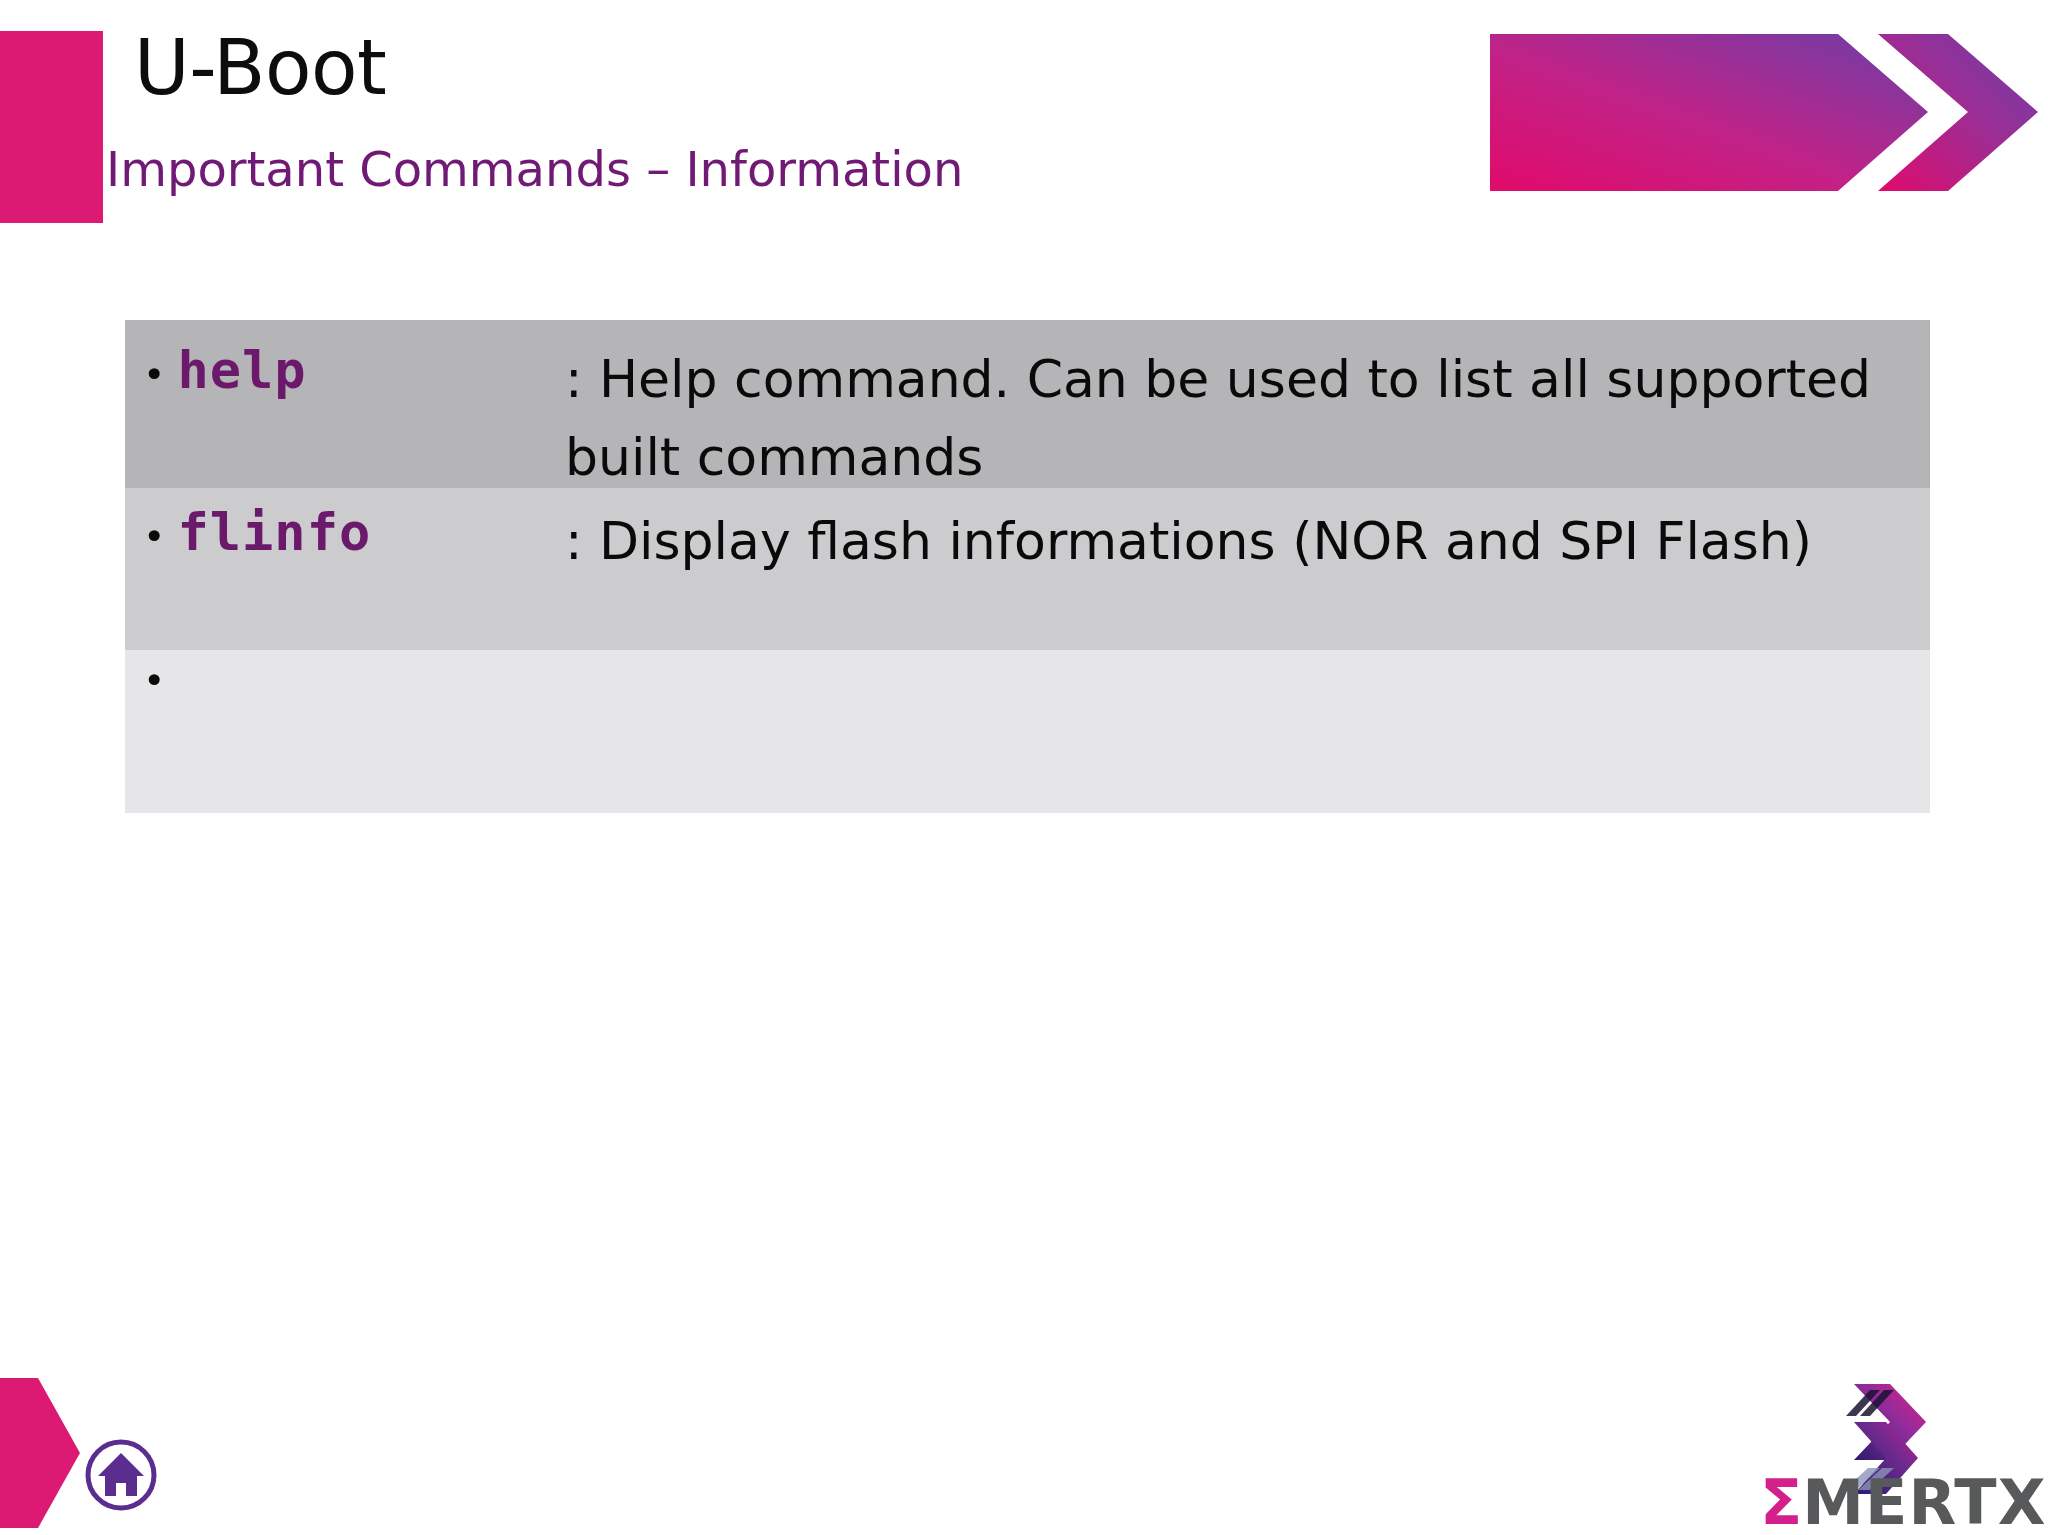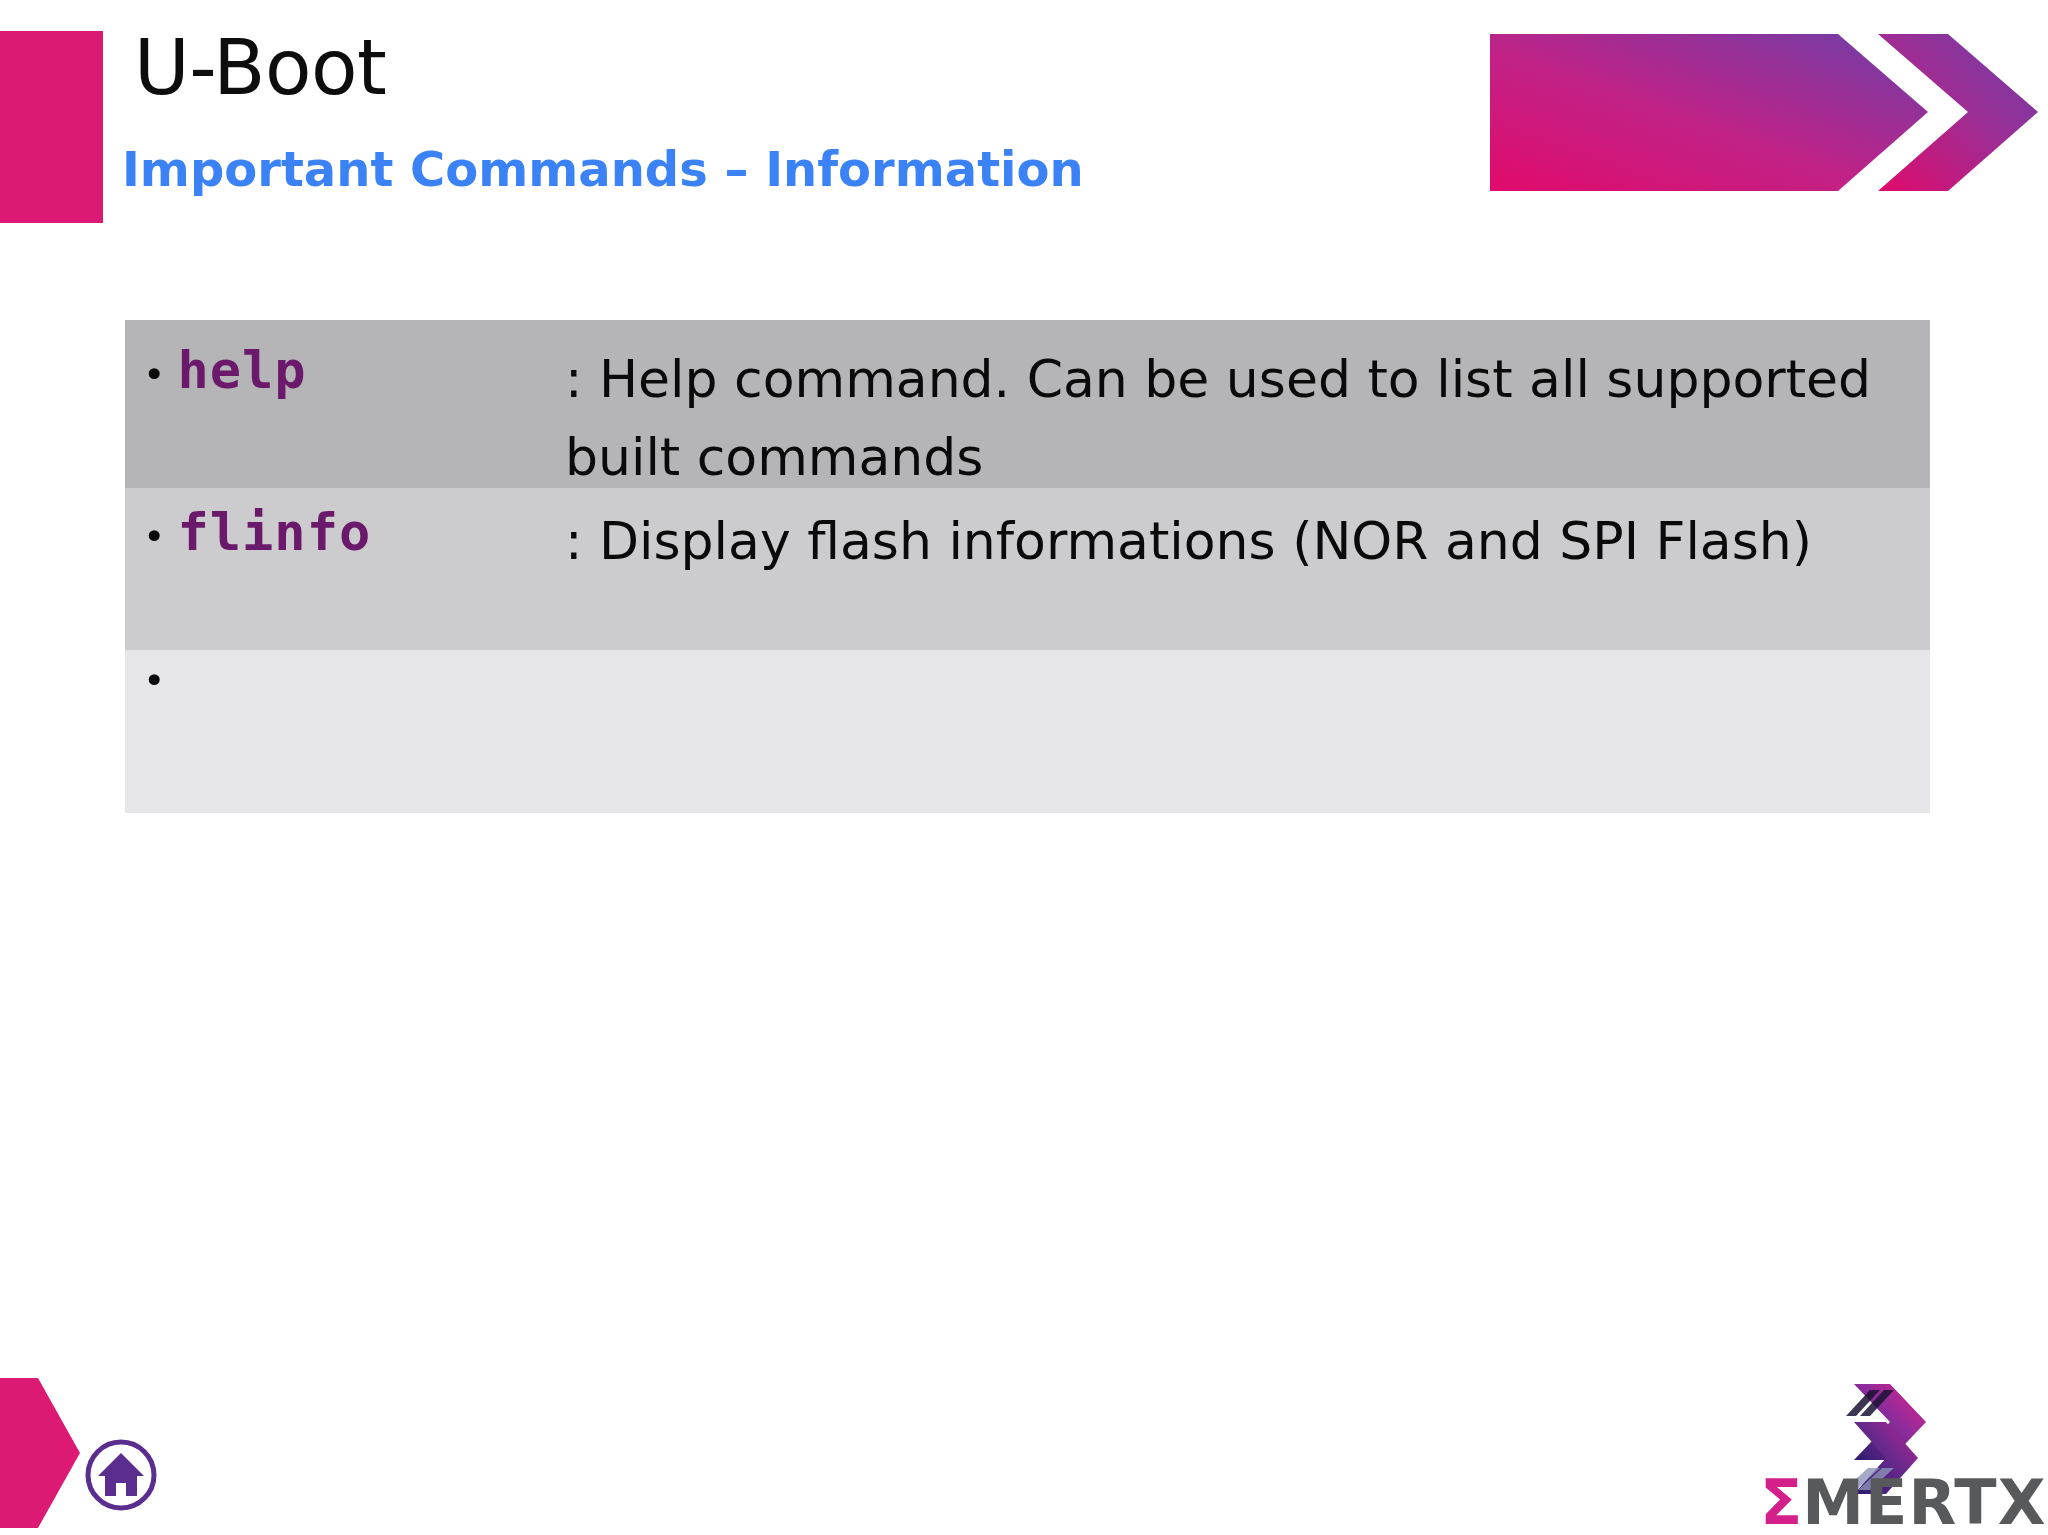--- a/index.html
+++ b/index.html
@@ -32,27 +32,27 @@
     font-size: 76px;
     line-height: 80px;
     font-weight: 400;
     color: #0d0d0d;
     letter-spacing: -0.5px;
     white-space: nowrap;
     margin-left: 28px;
   }
   #page-subtitle {
     position: absolute;
-    left: 122px;
+    left: 106px;
     top: 142px;
     font-family: "DejaVu Sans", sans-serif;
     font-size: 48px;
     line-height: 54px;
-    font-weight: 700;
-    color: #3b82f6;
+    font-weight: 400;
+    color: #701a75;
     white-space: nowrap;
   }
   #header-arrow-graphic {
     position: absolute;
     left: 1480px;
     top: 20px;
     width: 568px;
     height: 185px;
   }
 

